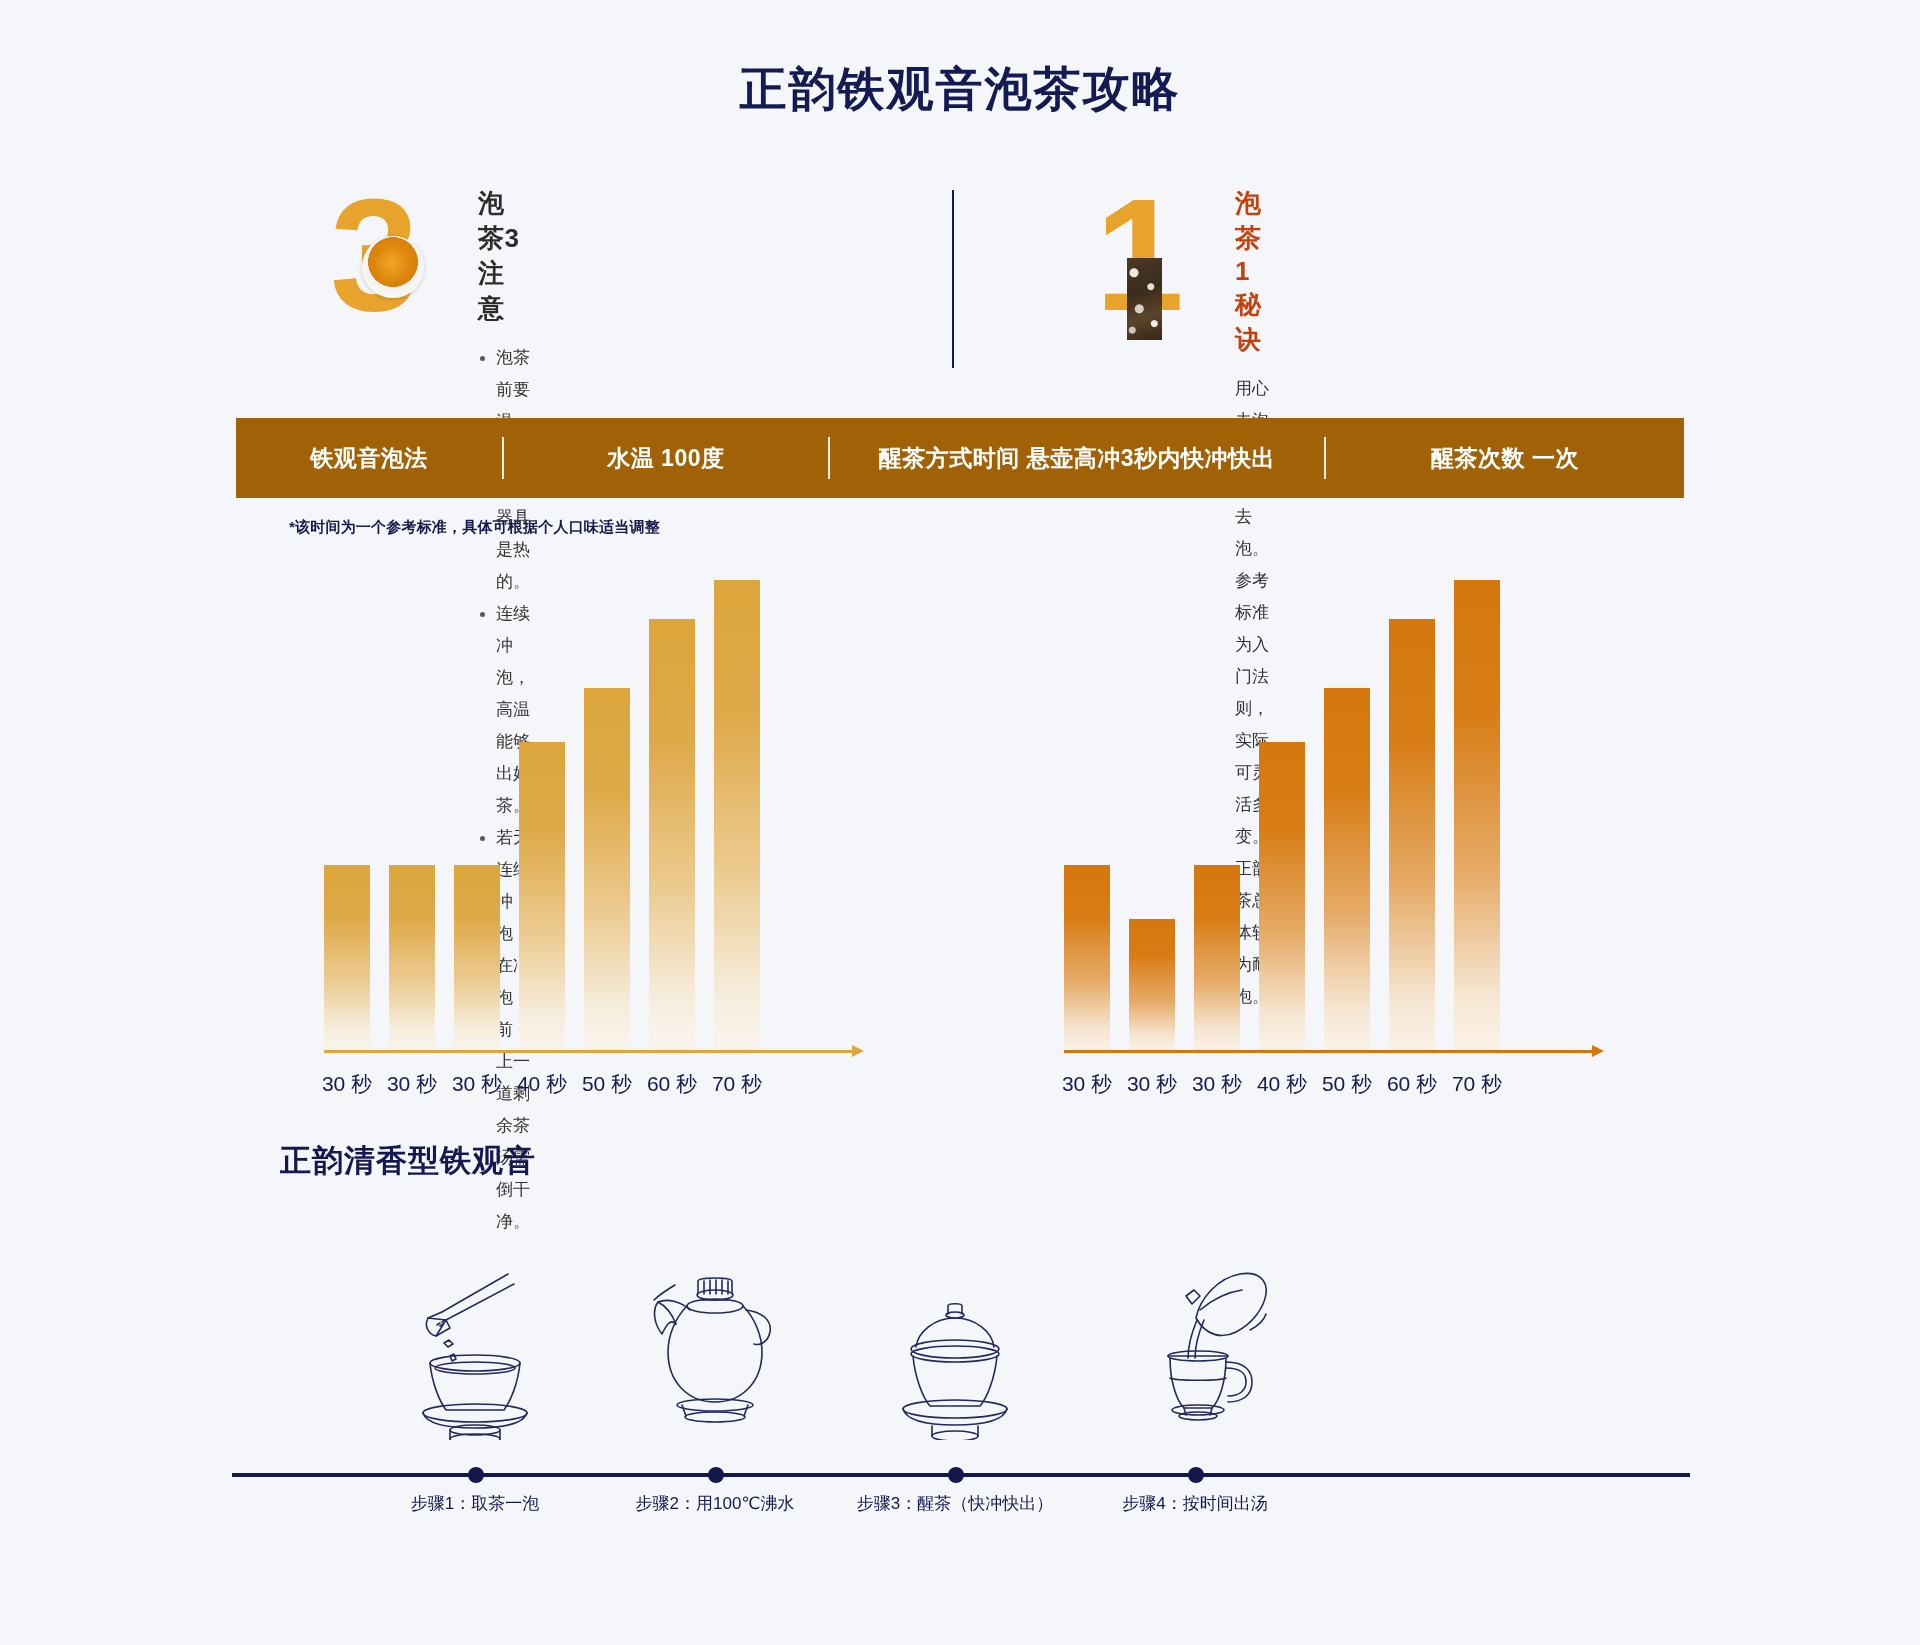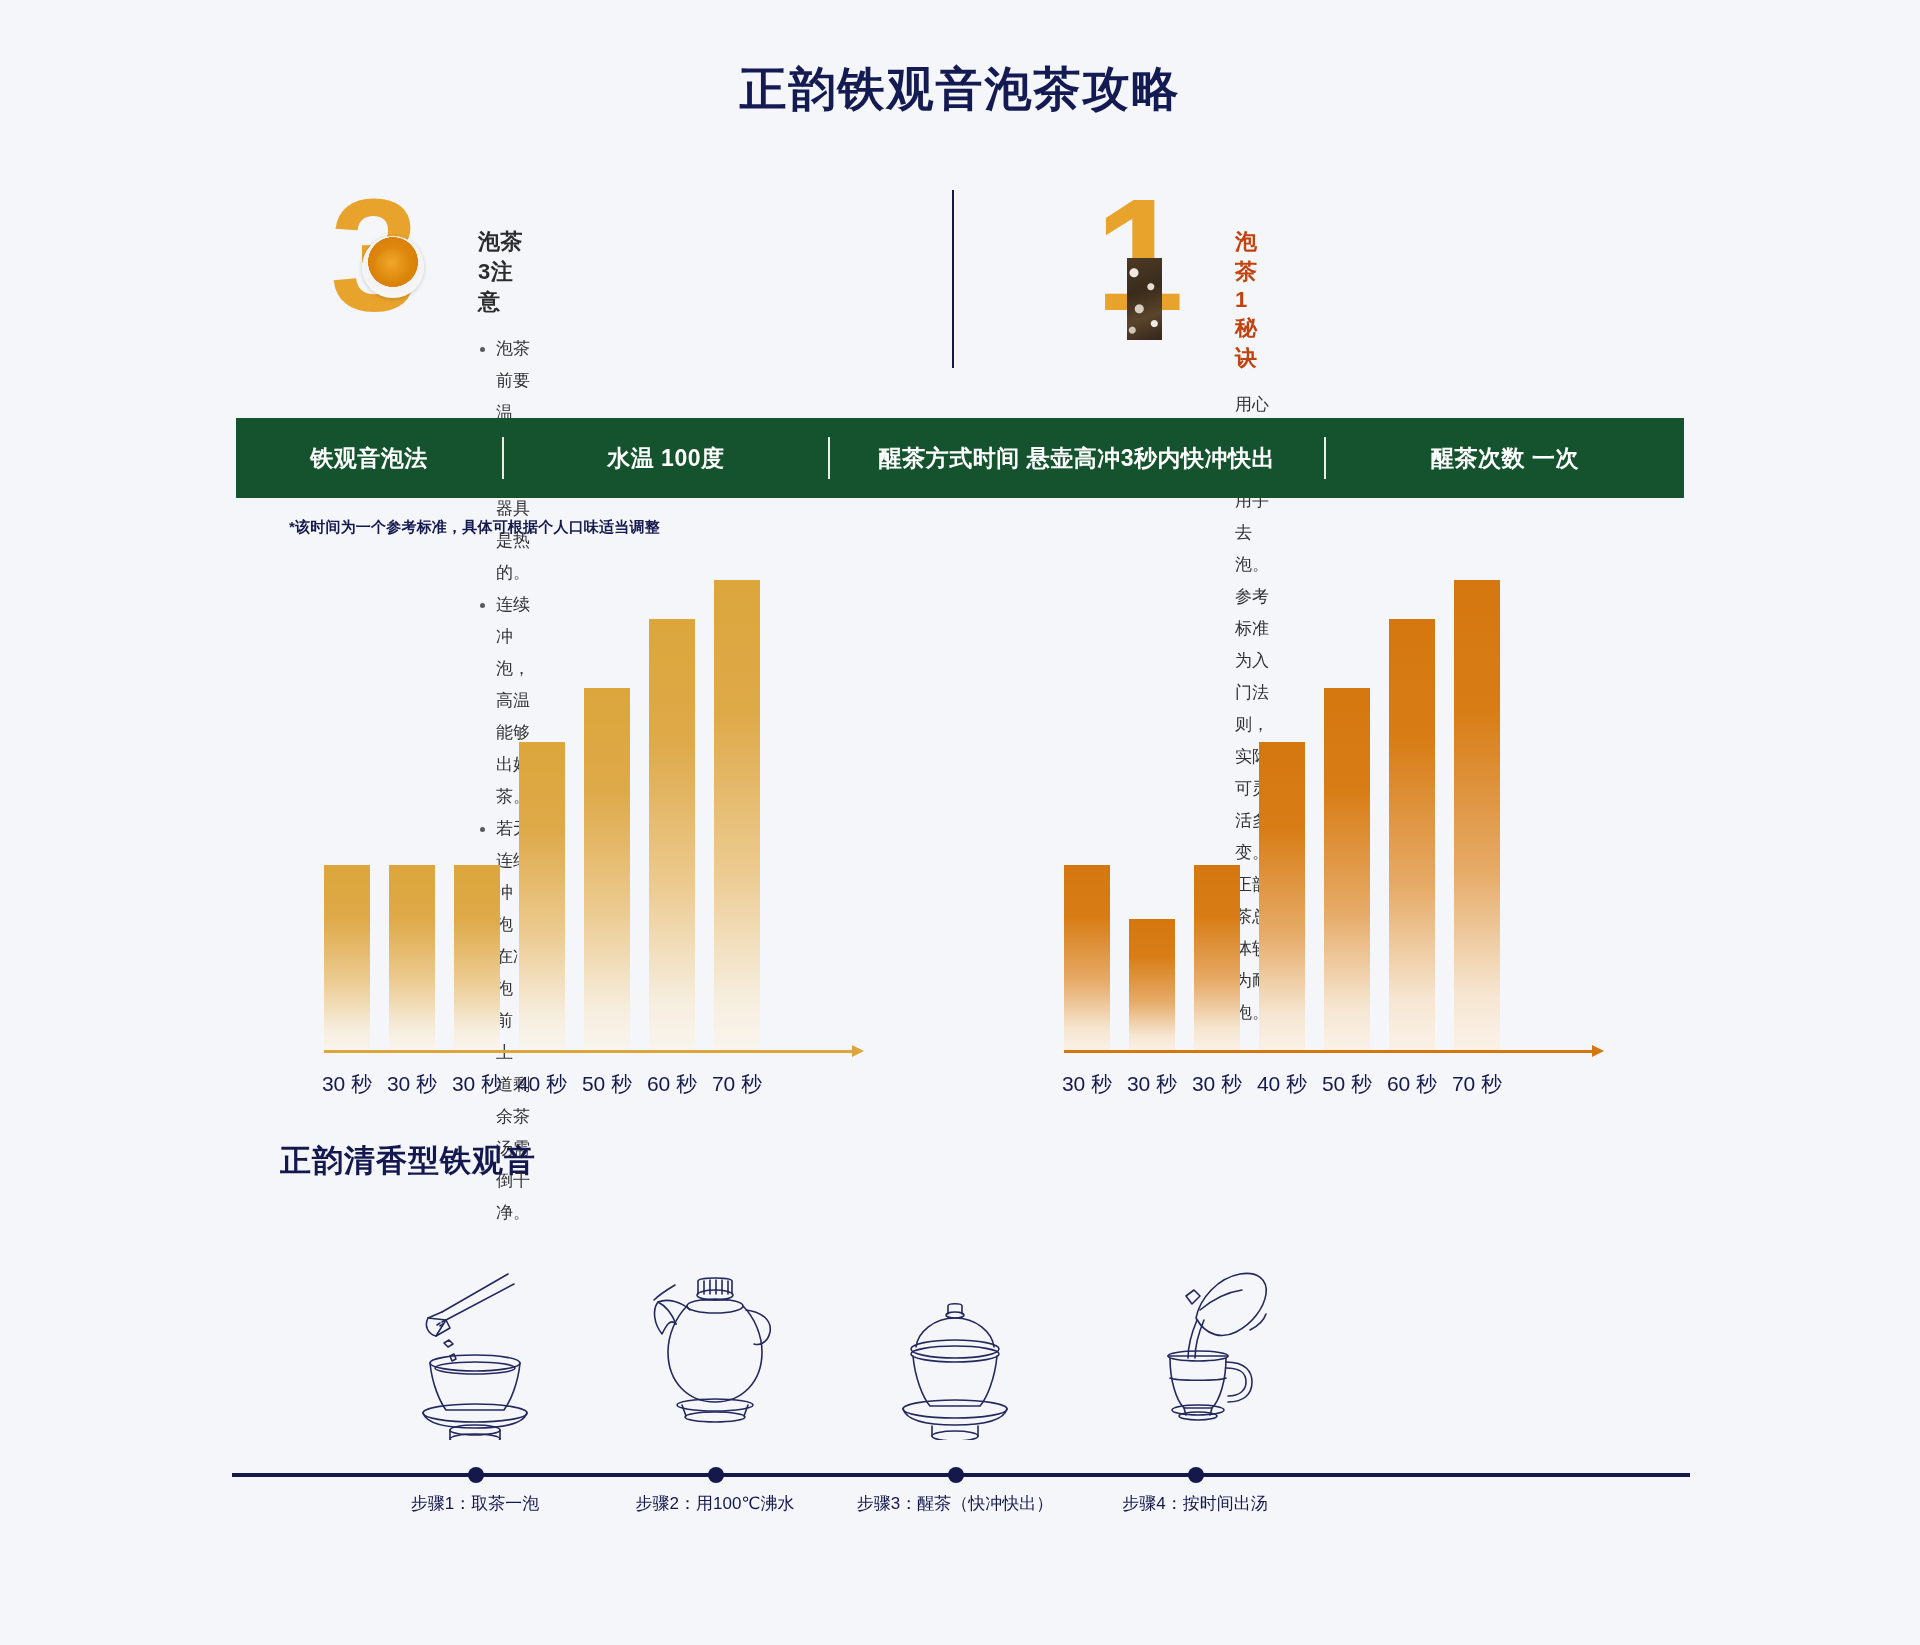--- a/index.html
+++ b/index.html
@@ -74,26 +74,25 @@
       radial-gradient(circle at 68% 35%, #e4ddd4 0 3px, transparent 4px),
       radial-gradient(circle at 35% 62%, #d8cfc4 0 4px, transparent 5px),
       radial-gradient(circle at 78% 80%, #efeae3 0 3px, transparent 4px),
       radial-gradient(circle at 15% 88%, #cfc5b8 0 3px, transparent 4px),
       linear-gradient(160deg, #4d3a26 0%, #3a2b1b 40%, #5a442c 70%, #342619 100%);
   }
 
   .note-body { position: absolute; left: 148px; top: 6px; }
   .note.right .note-body { left: 140px; }
   .note-title {
-    font-size: 22px;
+    font-size: 26px;
     font-weight: bold;
     color: #2c2c2c;
     margin-bottom: 16px;
     letter-spacing: .5px;
-    margin-top: 41px;
   }
   .note.right .note-title { color: #c2410c; }
   .bullet-list { list-style: none; }
   .bullet-list li {
     position: relative;
     padding-left: 18px;
     font-size: 17px;
     line-height: 32px;
     color: #333;
   }
@@ -106,21 +105,21 @@
     background: #5a5a5a;
   }
   .plain-list { list-style: none; }
   .plain-list li { font-size: 17px; line-height: 32px; color: #333; }
 
   
   .param-bar {
     position: absolute;
     left: 236px; top: 418px;
     width: 1448px; height: 80px;
-    background: #14532d;
+    background: #a16207;
     display: flex;
     align-items: center;
   }
   .param-cell {
     flex: 1 1 0;
     text-align: center;
     color: #ffffff;
     font-size: 23px;
     font-weight: bold;
     letter-spacing: .5px;

